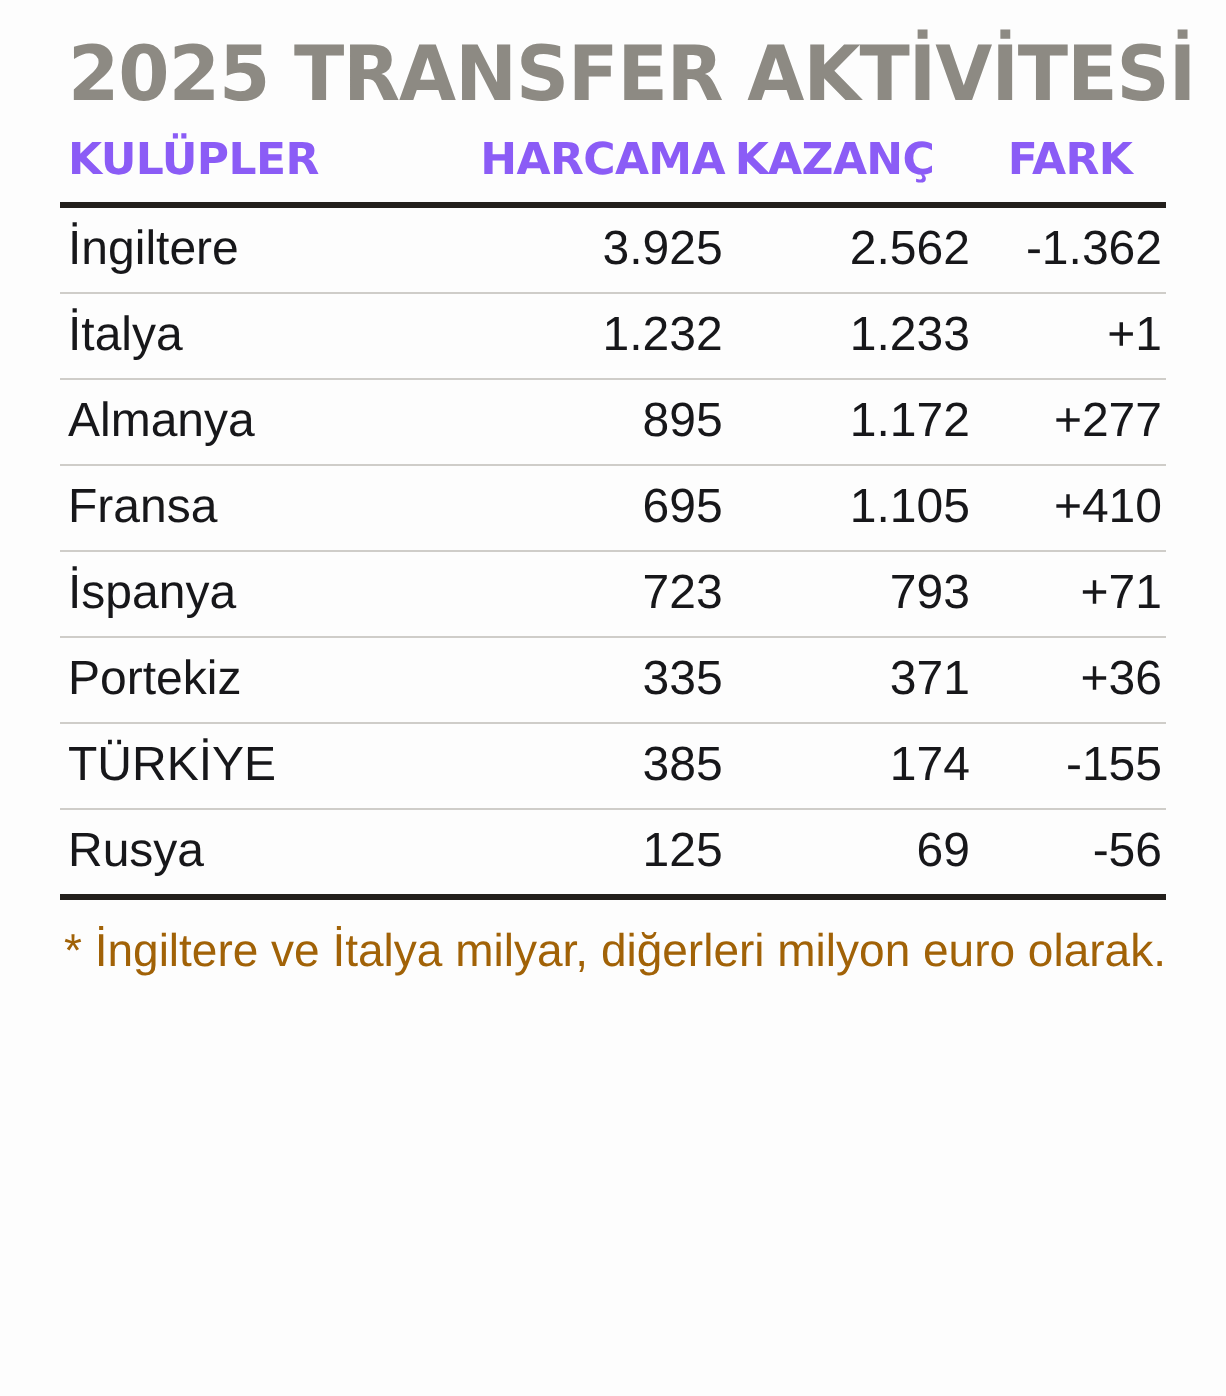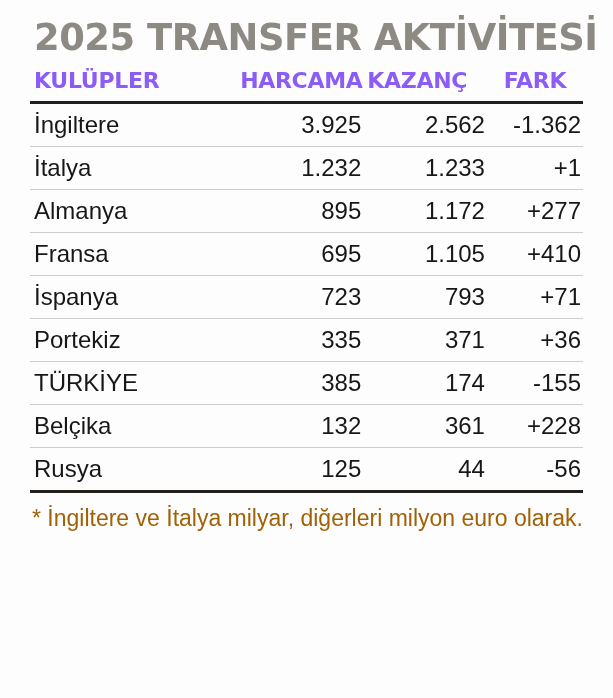--- a/index.html
+++ b/index.html
@@ -170,29 +170,23 @@
         <td class="num earn">371</td>
         <td class="num diff">+36</td>
       </tr>
       <tr>
         <td class="club">TÜRKİYE</td>
         <td class="num">385</td>
         <td class="num earn">174</td>
         <td class="num diff">-155</td>
       </tr>
       <tr>
-        <td class="club">Belçika</td>
-        <td class="num">132</td>
-        <td class="num earn">361</td>
-        <td class="num diff">+228</td>
-      </tr>
-      <tr>
         <td class="club">Rusya</td>
         <td class="num">125</td>
-        <td class="num earn">44</td>
+        <td class="num earn">69</td>
         <td class="num diff">-56</td>
       </tr>
     </tbody>
   </table>
 
   <div class="bottom-rule"></div>
 
   <div class="footnote">* İngiltere ve İtalya milyar, diğerleri milyon euro olarak.</div>
 
 </div>

